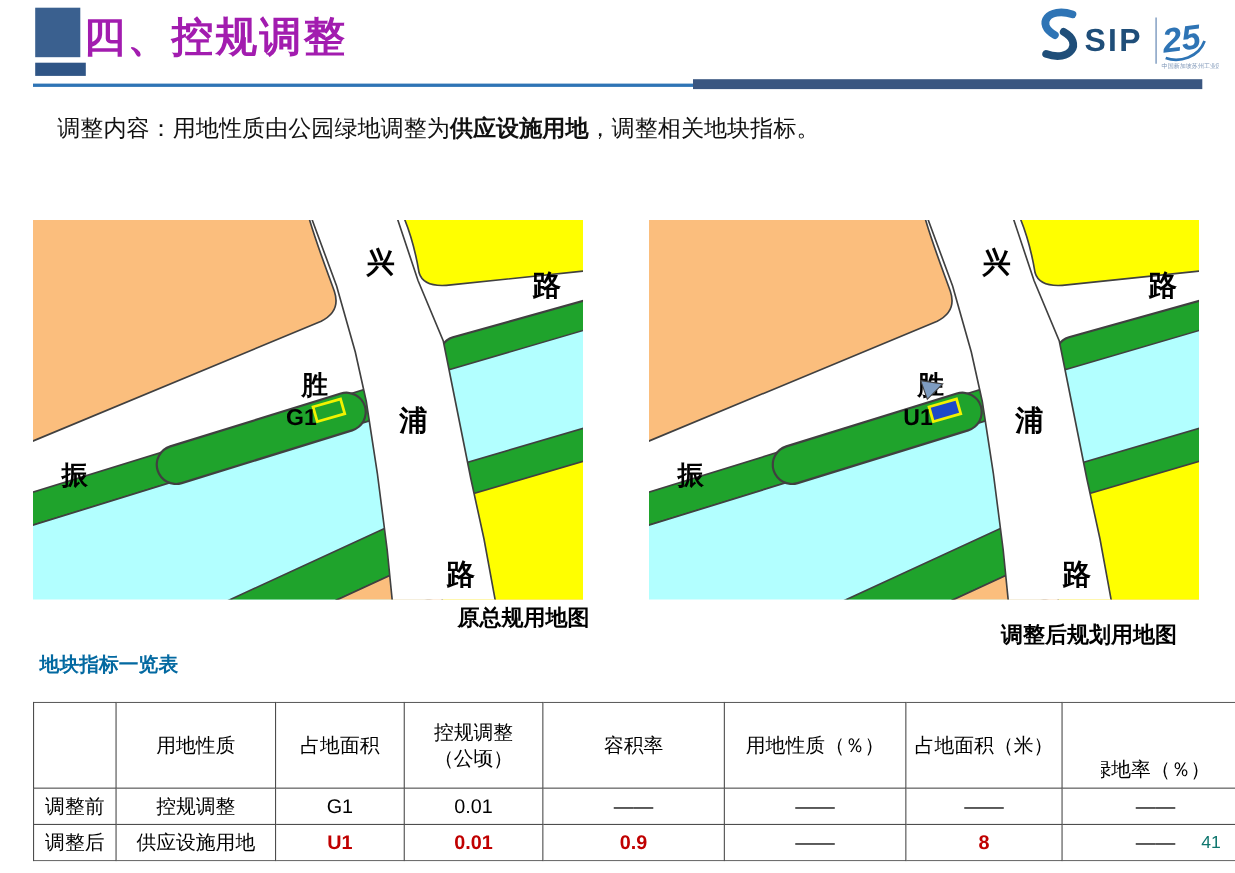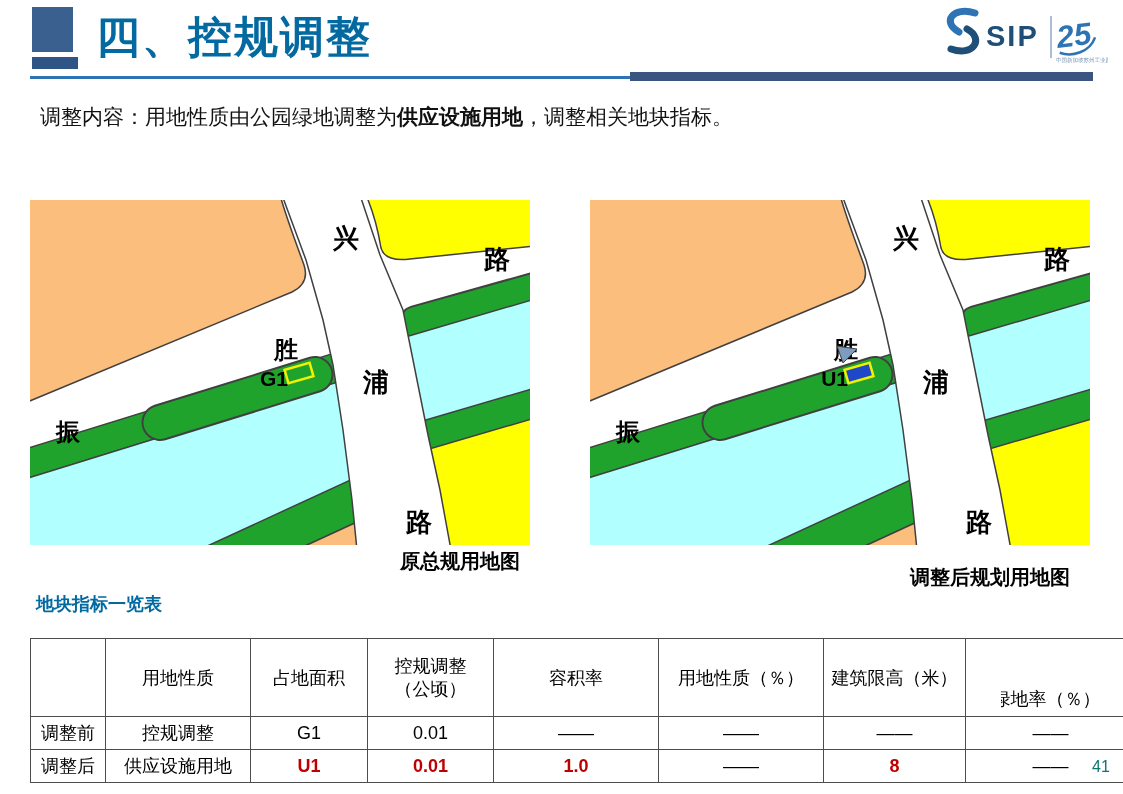--- a/index.html
+++ b/index.html
@@ -4,44 +4,44 @@
 <style>
   html,body{margin:0;padding:0;}
   body{
     width:1123px;height:794px;position:relative;background:#ffffff;
     font-family:"Liberation Sans","DejaVu Sans",sans-serif;overflow:hidden;
   }
   
   .hdr-sq{position:absolute;left:32px;top:7px;width:41px;height:45px;background:#3A608F;}
   .hdr-bar{position:absolute;left:32px;top:57px;width:46px;height:12px;background:#2F5586;}
   .hdr-title{
-    position:absolute;left:96px;top:8px;font-size:44px;font-weight:800;
-    color:#0369a1;letter-spacing:2px;white-space:nowrap;
+    position:absolute;left:76px;top:8px;font-size:38px;font-weight:800;
+    color:#a21caf;letter-spacing:2px;white-space:nowrap;
   }
   .hdr-line-thin{position:absolute;left:30px;top:76px;width:600px;height:3px;background:#2E74B5;}
   .hdr-line-thick{position:absolute;left:630px;top:72px;width:463px;height:9px;background:#3A5680;}
   .logo{position:absolute;left:938px;top:4px;width:170px;height:66px;}
   
-  .intro{position:absolute;left:40px;top:103px;font-size:21px;color:#111;white-space:nowrap;}
+  .intro{position:absolute;left:52px;top:103px;font-size:21px;color:#111;white-space:nowrap;}
   .intro b{font-weight:800;}
   
   .map{position:absolute;width:500px;height:345px;}
   .map-left{left:30px;top:200px;}
   .map-right{left:590px;top:200px;}
   .map svg{display:block;overflow:hidden;}
   .f-green{fill:#1FA32C;} .f-cyan{fill:#B2FFFF;} .f-orange{fill:#FBBE7D;}
   .f-yellow{fill:#FFFF00;} .f-white{fill:#ffffff;}
   .maplab{font-size:26px;fill:#000;font-weight:600;}
   .maplab-s{font-size:24px;fill:#000;font-weight:600;}
   .parcel-lab{font-size:21px;font-weight:800;fill:#000;}
   .caption{
     position:absolute;width:492px;top:548px;text-align:right;
     font-size:20px;font-weight:800;color:#000;
   }
-  .caption-left{left:28px;font-family:Liberation Serif, serif;}
+  .caption-left{left:44px;font-family:Liberation Serif, serif;}
   .caption-right{left:578px;margin-top:16px;}
   
   .tbl-title{position:absolute;left:36px;top:592px;font-size:18px;font-weight:800;color:#0369a1;}
   .tbl-wrap{position:absolute;left:30px;top:638px;width:1093px;overflow:hidden;}
   table{border-collapse:collapse;table-layout:fixed;width:1105px;font-size:18px;color:#000;}
   th,td{
     border:1.6px solid #4d4d4d;text-align:center;vertical-align:middle;
     padding:0;overflow:hidden;white-space:nowrap;font-weight:400;
   }
   thead th{height:58px;}
@@ -151,41 +151,41 @@
         <col style="width:170px">
     </colgroup>
     <thead>
       <tr>
         <th></th>
         <th>用地性质</th>
         <th>占地面积</th>
         <th class="wrap"><span>控规调整（公顷）</span></th>
         <th>容积率</th>
         <th>用地性质（％）</th>
-        <th>建筑限高（米）</th>
+        <th>占地面积（米）</th>
         <th class="cliph"><span>绿地率（％）</span></th>
       </tr>
     </thead>
     <tbody>
       <tr>
         <td>调整前</td>
         <td>控规调整</td>
         <td>G1</td>
         <td>0.01</td>
         <td>——</td>
         <td>——</td>
         <td>——</td>
         <td>——</td>
       </tr>
       <tr>
         <td>调整后</td>
         <td>供应设施用地</td>
         <td class="red">U1</td>
         <td class="red">0.01</td>
-        <td class="red">1.0</td>
+        <td class="red">0.9</td>
         <td>——</td>
         <td class="red">8</td>
         <td>——</td>
       </tr>
     </tbody>
   </table>
 </div>
 
 <div class="pagenum">41</div>
 

